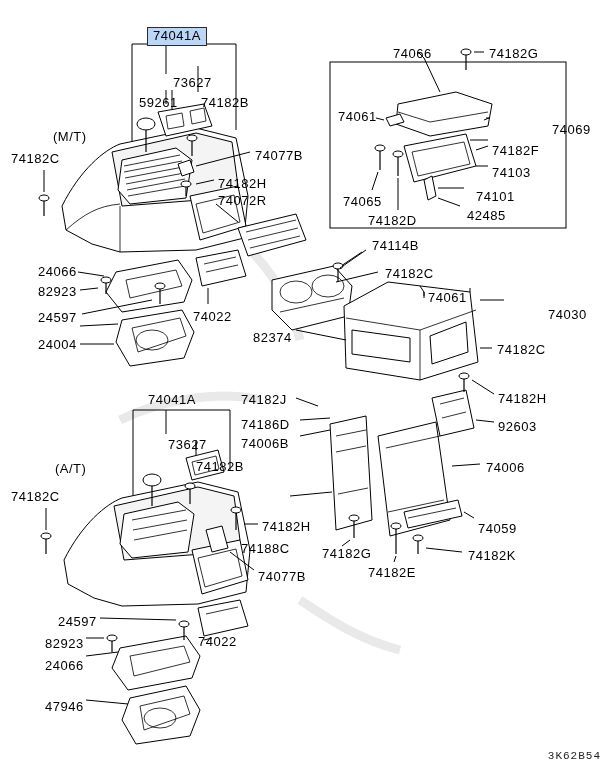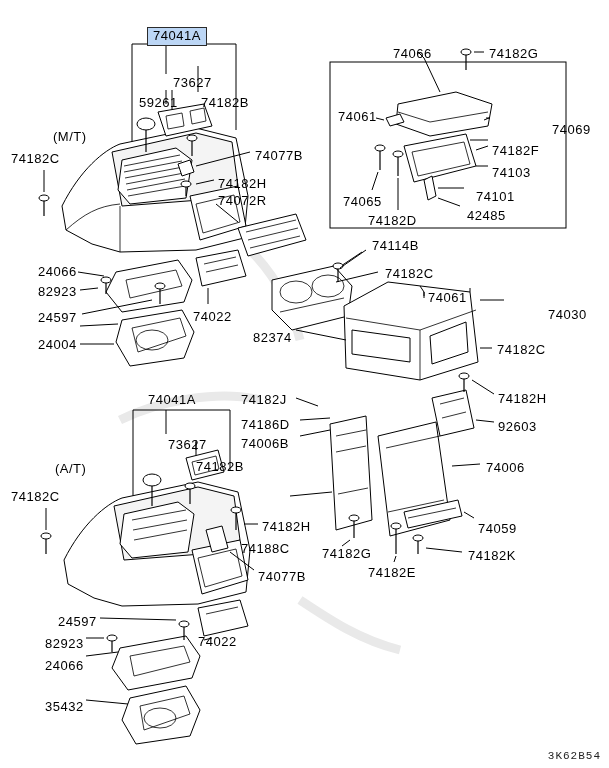--- a/index.html
+++ b/index.html
@@ -422,17 +422,17 @@
     <div class="lbl" style="left: 368px; top: 566px;">74182E</div>
     <div class="lbl" style="left: 258px; top: 570px;">74077B</div>
     <div class="lbl" style="left: 498px; top: 392px;">74182H</div>
     <div class="lbl" style="left: 498px; top: 420px;">92603</div>
     <div class="lbl" style="left: 486px; top: 461px;">74006</div>
     <div class="lbl" style="left: 478px; top: 522px;">74059</div>
     <div class="lbl" style="left: 468px; top: 549px; text-align: center;">74182K</div>
     <div class="lbl" style="left: 58px; top: 615px;">24597</div>
     <div class="lbl" style="left: 45px; top: 637px;">82923</div>
     <div class="lbl" style="left: 45px; top: 659px;">24066</div>
-    <div class="lbl" style="left: 45px; top: 700px;">35432</div>
+    <div class="lbl" style="left: 45px; top: 700px;">47946</div>
     <div class="lbl" style="left: 198px; top: 635px;">74022</div>
   </div>
 
 <div class="code">3K62B54</div>
 
 </body></html>

